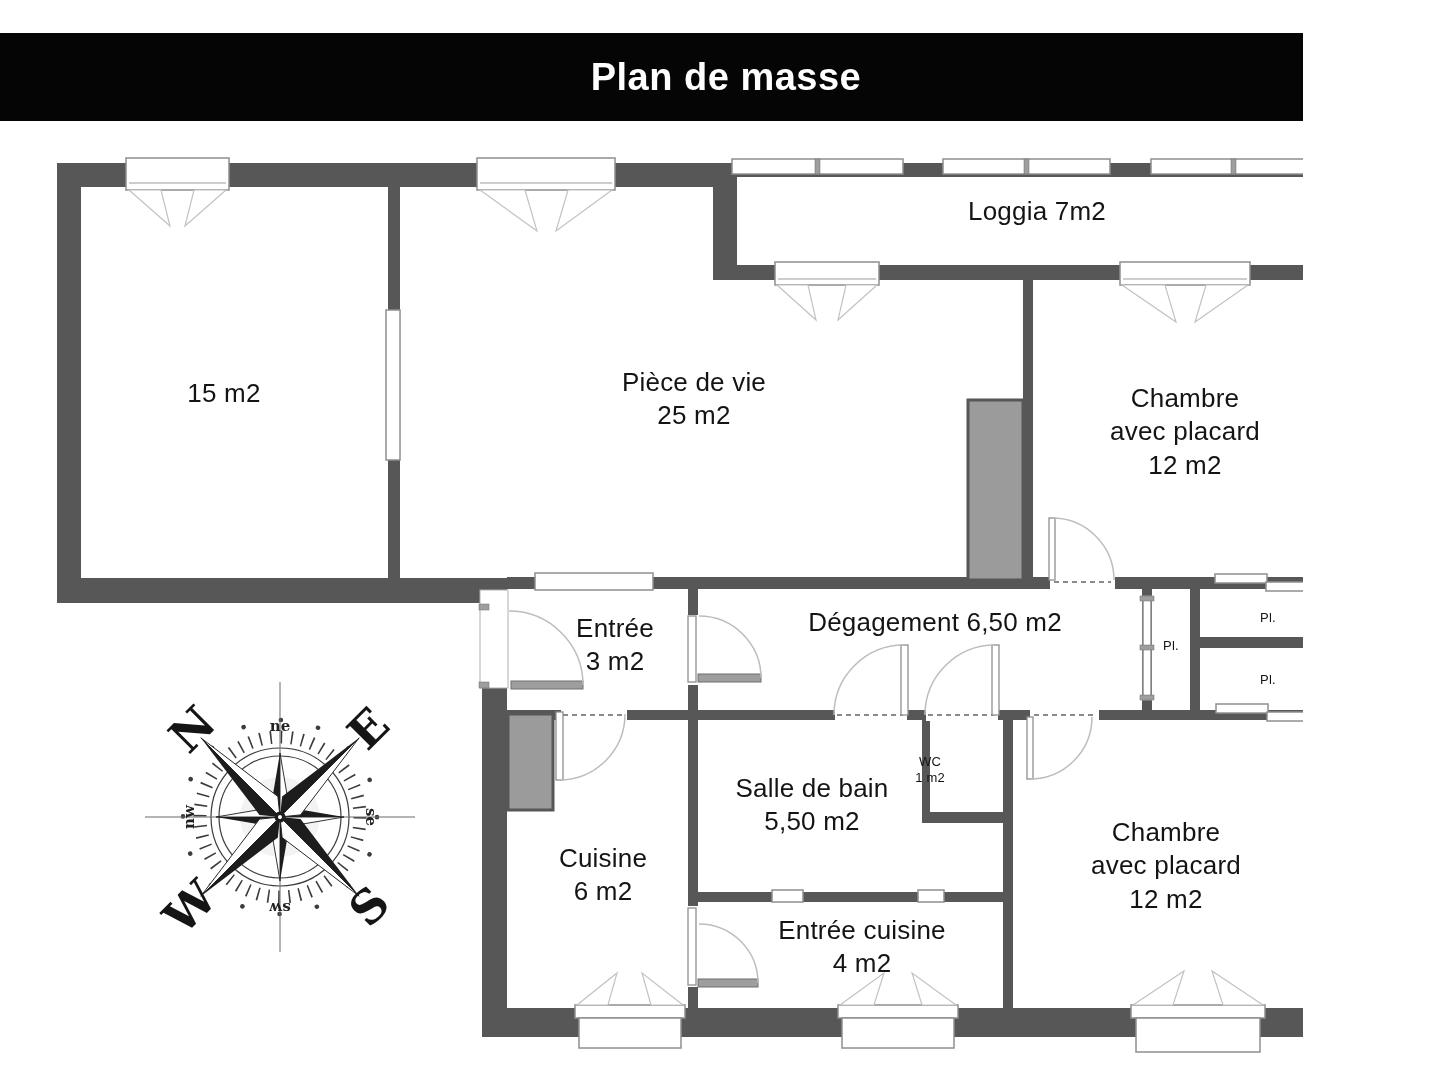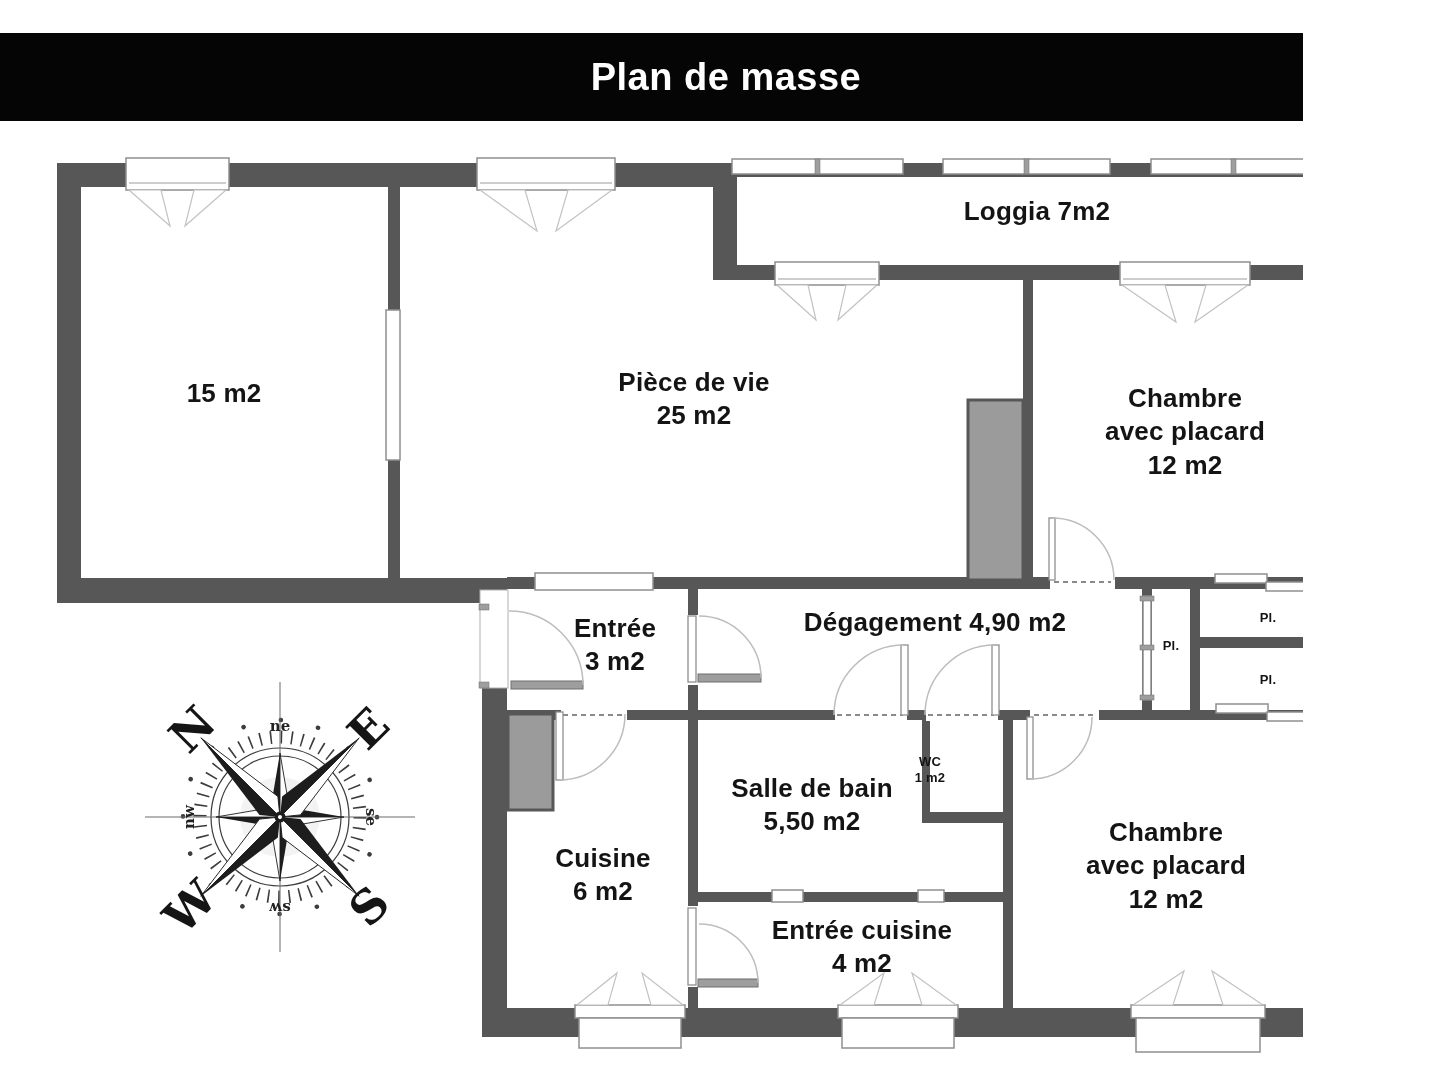--- a/index.html
+++ b/index.html
@@ -17,21 +17,21 @@
   .op{fill:#ffffff;}
   .opb{fill:#ffffff;stroke:#b0b0b0;stroke-width:1;}
   .win{fill:#ffffff;stroke:#8f8f8f;stroke-width:1.5;}
   .tick{fill:#9e9e9e;stroke:#6e6e6e;stroke-width:0.5;}
   .leaf{fill:#ffffff;stroke:#c2c2c2;stroke-width:1.2;}
   .arc{fill:none;stroke:#bdbdbd;stroke-width:1.5;}
   .dash{stroke:#8a8a8a;stroke-width:2;stroke-dasharray:5 4;fill:none;}
   .gleaf{fill:#9e9e9e;stroke:#6e6e6e;stroke-width:1;}
   .wleaf{fill:#ffffff;stroke:#8f8f8f;stroke-width:1.3;}
   .room-label{position:absolute;transform:translate(-50%,-50%);text-align:center;color:var(--label);
-              font-weight:bold;font-size:26px;line-height:1.28;letter-spacing:0.2px;white-space:nowrap;}
+              font-weight:normal;font-size:26px;line-height:1.28;letter-spacing:0.2px;white-space:nowrap;}
   .room-label.small{font-size:13px;line-height:1.2;}
   .cl{font-family:"DejaVu Serif",serif;font-weight:bold;font-size:46px;fill:#151515;text-anchor:middle;}
   .cs{font-family:"DejaVu Serif",serif;font-weight:bold;font-size:15px;fill:#222;text-anchor:middle;}
   .cring{fill:none;stroke:#3c3c3c;}
   .thinline{stroke:#6a6a6a;stroke-width:1;}
   .ptdark{fill:#1d1d1d;}
   .ptlight{fill:#ffffff;stroke:#1d1d1d;stroke-width:0.9;}
 </style>
 </head>
 <body>
@@ -308,21 +308,21 @@
     <div class="room-label" style="left:1185px;top:432px;">
       <div>Chambre</div>
       <div>avec placard</div>
       <div>12 m2</div>
     </div>
     <div class="room-label" style="left:615px;top:645px;">
       <div>Entrée</div>
       <div>3 m2</div>
     </div>
     <div class="room-label" style="left:935px;top:623px;">
-      <div>Dégagement 4,90 m2</div>
+      <div>Dégagement 6,50 m2</div>
     </div>
     <div class="room-label small" style="left:1171px;top:646px;">
       <div>Pl.</div>
     </div>
     <div class="room-label small" style="left:1268px;top:618px;">
       <div>Pl.</div>
     </div>
     <div class="room-label small" style="left:1268px;top:680px;">
       <div>Pl.</div>
     </div>

